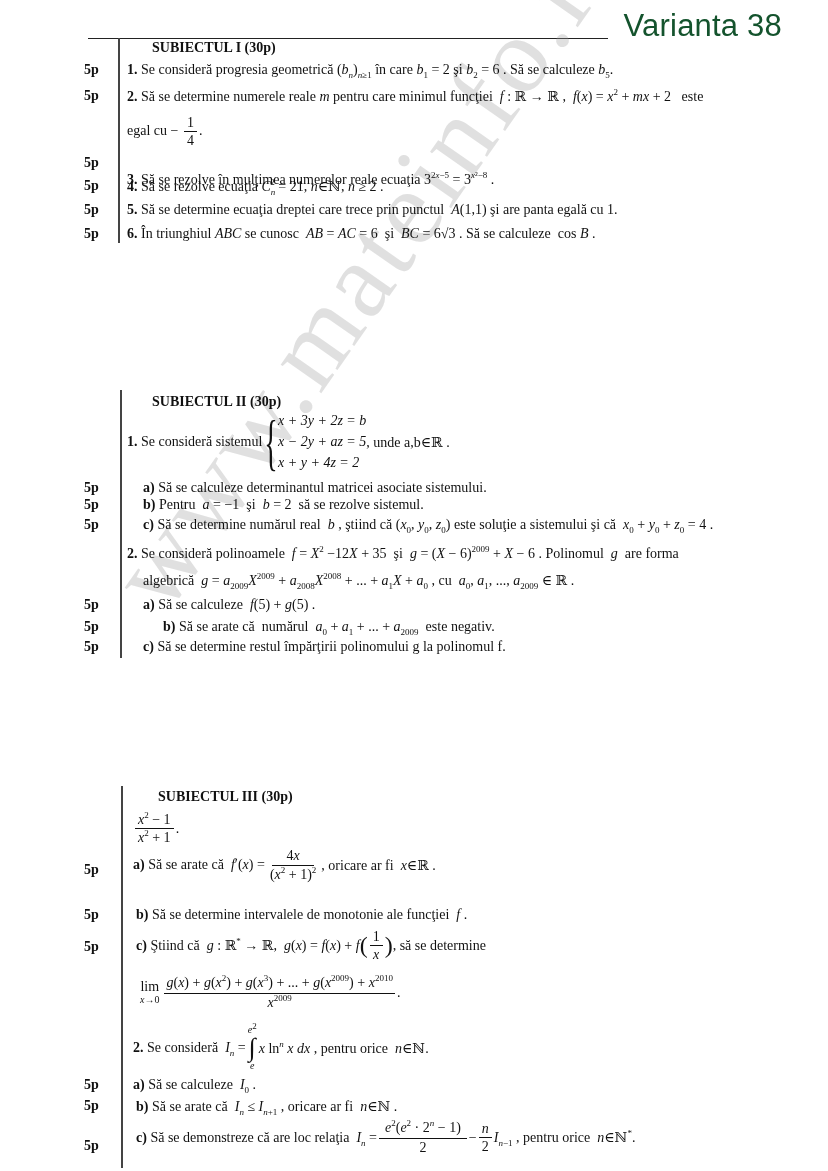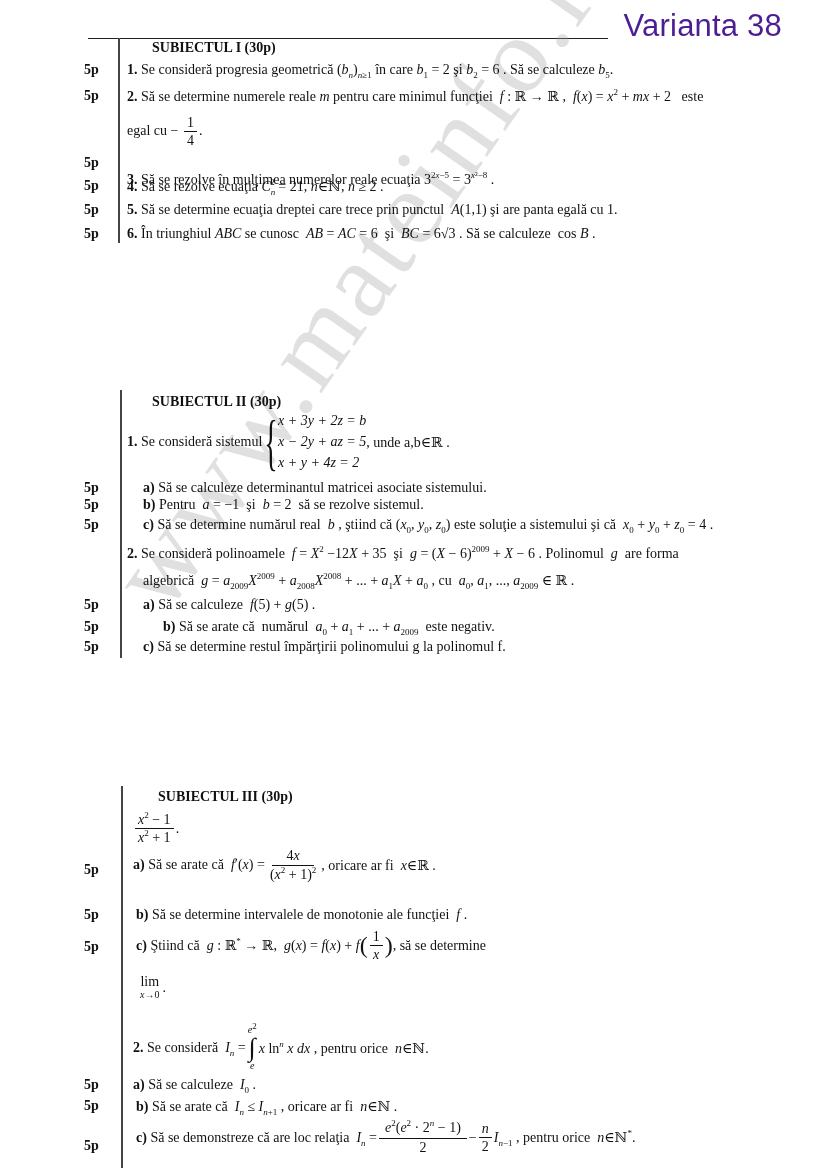--- a/index.html
+++ b/index.html
@@ -1,19 +1,19 @@
 <!DOCTYPE html>
 <html><head>
 <meta charset="utf-8">
 <style>
   * { box-sizing: border-box; margin: 0; padding: 0; }
   html, body { width: 828px; height: 1171px; background: #ffffff; overflow: hidden; }
   body { position: relative; font-family: "Liberation Serif", "DejaVu Serif", serif; color: #111; font-size: 14px; }
   .abs { position: absolute; white-space: nowrap; }
-  .title { font-family: "Liberation Sans", "DejaVu Sans", sans-serif; font-size: 31px; right: 46px; top: 8px; color: #4c1d95; letter-spacing: 0.2px; }
+  .title { font-family: "Liberation Sans", "DejaVu Sans", sans-serif; font-size: 31px; right: 46px; top: 8px; color: #14532d; letter-spacing: 0.2px; }
   .hr { left: 88px; width: 520px; top: 38px; height: 1px; background: #222; }
   .vline { width: 1.5px; background: #444; }
   .pts { left: 84px; font-weight: bold; font-size: 14px; }
   .head { font-weight: bold; font-size: 14px; margin-left: 25px; }
   b { font-weight: bold; }
   sup, sub { font-size: 9px; line-height: 0; }
   .frac { display: inline-flex; flex-direction: column; align-items: center; vertical-align: middle; line-height: 1.1; margin: 0 2px; }
   .frac .num { border-bottom: 1px solid #111; padding: 0 3px 1px; }
   .frac .den { padding: 1px 3px 0; }
   .brace { font-size: 62px; font-weight: 100; line-height: 1; transform: scaleX(0.45); display: inline-block; }
@@ -154,20 +154,24 @@
     </span>
     <span style="font-size:24px;">)</span>
   <span>, să se determine</span>
 </div>
 
 <div class="abs" style="left:140px; top:975px; display:flex; align-items:center;">
   <span style="display:inline-flex; flex-direction:column; align-items:center; line-height:1.05; margin-right:3px;text-align:right;">
     <span>lim</span>
       <span style="font-size:10px;"><i>x</i>→0</span>
   </span>
+  <span class="frac">
+      <span class="num" style="padding:0 2px 3px;"><i>g</i>(<i>x</i>) + <i>g</i>(<i>x</i><sup>2</sup>) + <i>g</i>(<i>x</i><sup>3</sup>) + ... + <i>g</i>(<i>x</i><sup>2009</sup>) + <i>x</i><sup>2010</sup></span>
+      <span class="den"><i>x</i><sup>2009</sup></span>
+    </span>
   <span>.</span>
 </div>
 
 <div class="abs" style="left:133px; top:1025px; display:flex; align-items:center;">
   <span><b>2.</b> Se consideră &nbsp;<i>I<sub>n</sub></i> =</span>
   <span style="display:inline-flex; flex-direction:column; align-items:center; line-height:1; margin:0 2px;">
     <span style="font-size:10px;"><i>e</i><sup>2</sup></span>
     <span style="font-size:26px; font-weight:100;">∫</span>
     <span style="font-size:10px;"><i>e</i></span>
   </span>

